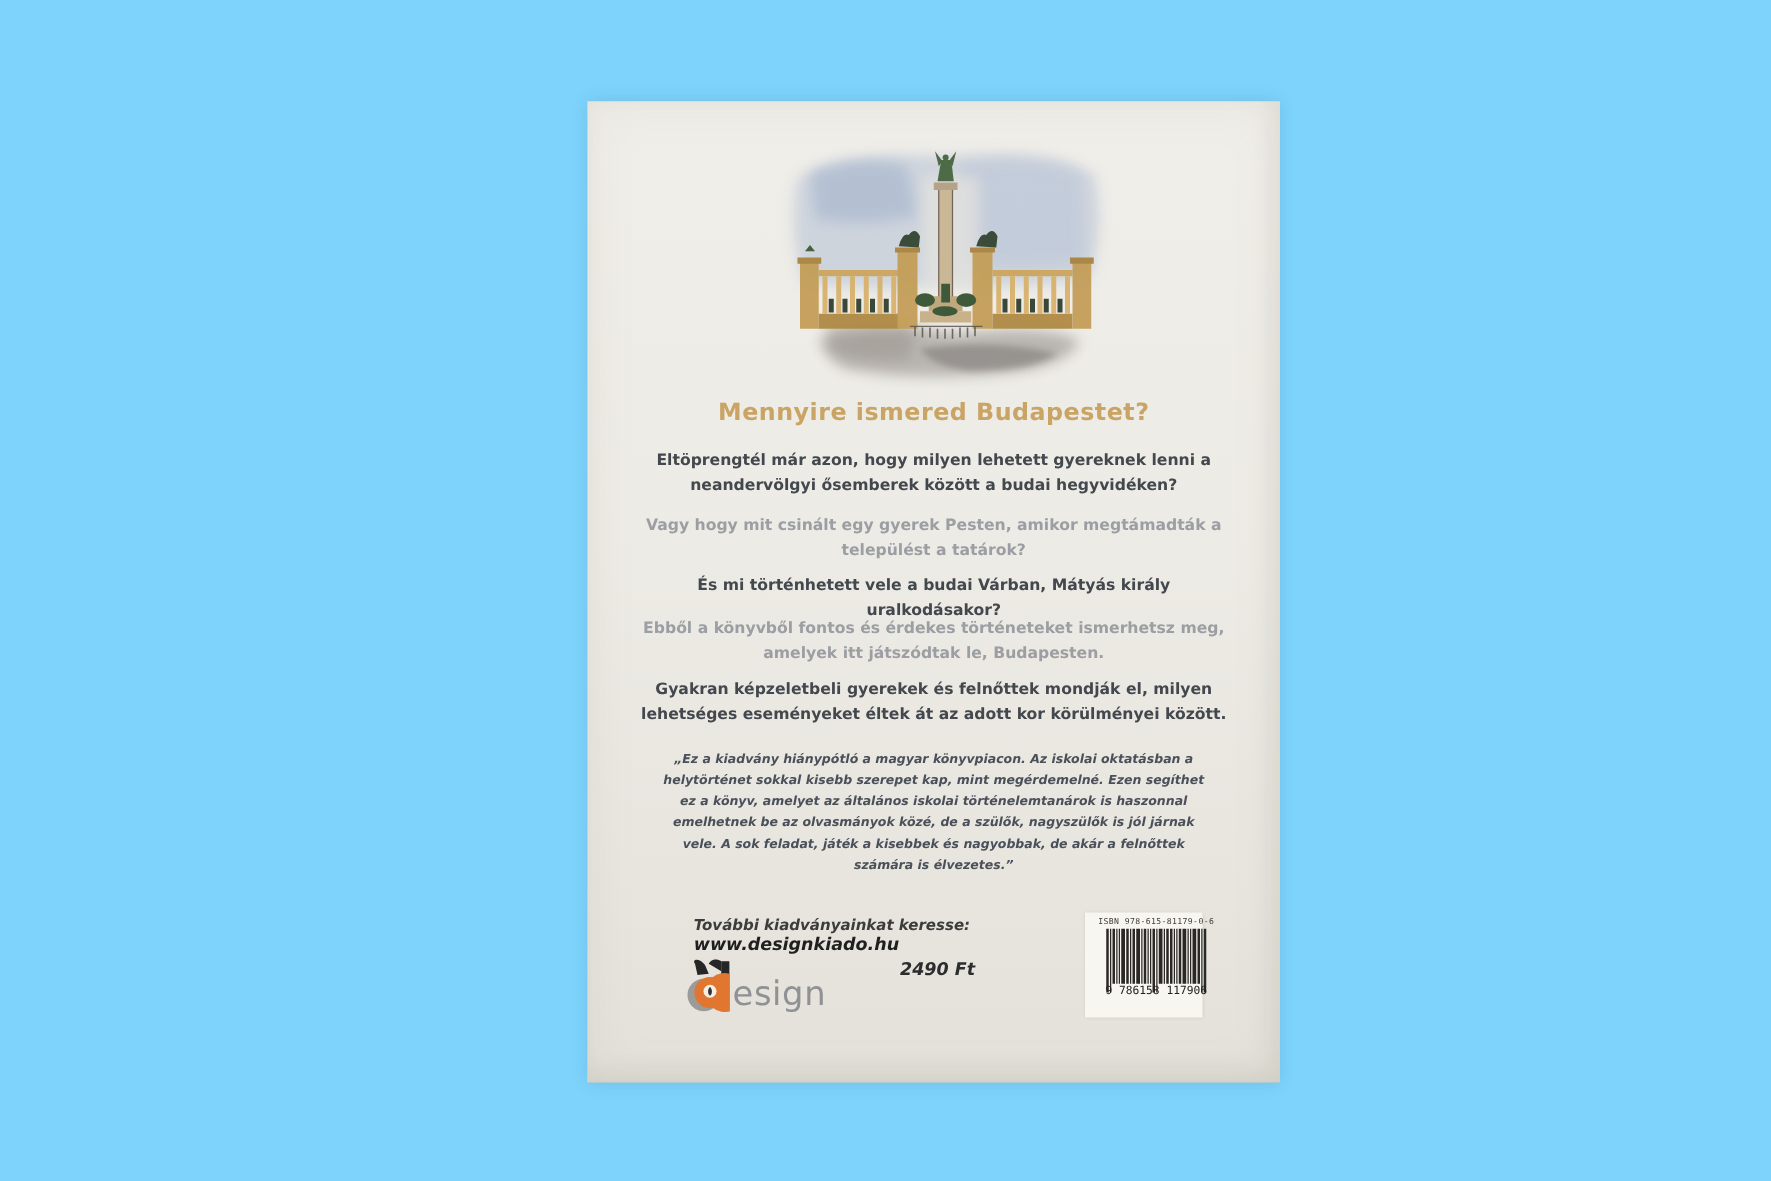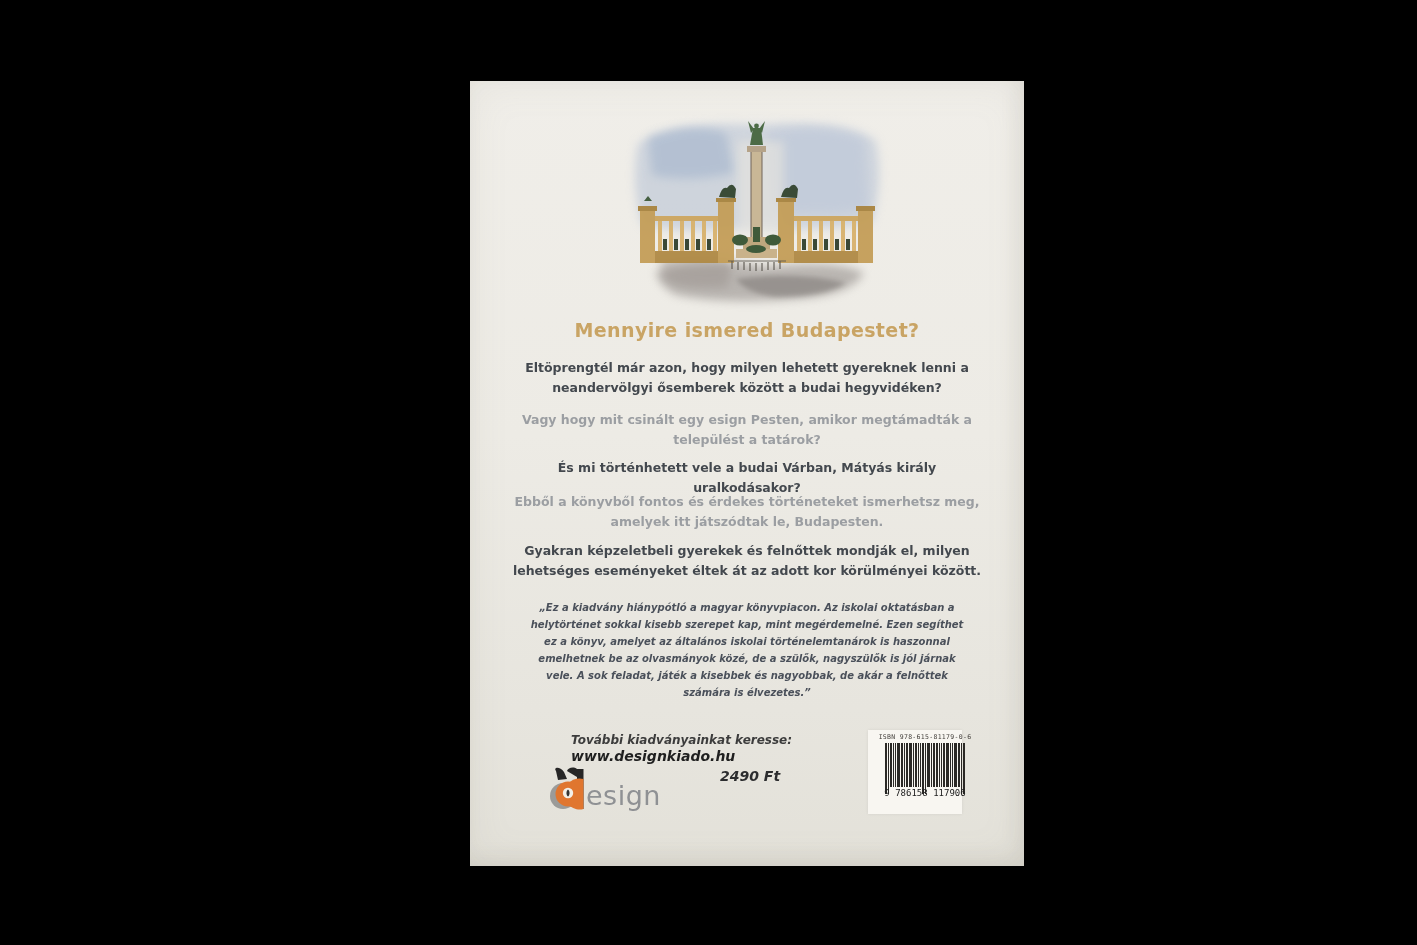--- a/index.html
+++ b/index.html
@@ -1,18 +1,18 @@
 <!DOCTYPE html>
 <html><head>
 <meta charset="utf-8">
 <style>
   * { margin: 0; padding: 0; box-sizing: border-box; }
   html, body { width: 1417px; height: 945px; background: #ffffff; overflow: hidden;
     font-family: "DejaVu Sans", "Liberation Sans", sans-serif; }
-  .stage { position: relative; width: 1417px; height: 945px; background: #000000; }
+  .stage { position: relative; width: 1417px; height: 945px; background: #7dd3fc; }
 
   .book {
     position: absolute; left: 470px; top: 81px; width: 554px; height: 785px;
     background: linear-gradient(180deg, #f0eee9 0%, #edebe5 45%, #e7e5de 80%, #e3e1d9 100%);
     box-shadow: 0 0 14px rgba(0,0,0,0.10), inset 0 0 40px rgba(150,145,130,0.10),
                 inset -6px -8px 18px rgba(130,125,112,0.12);
   }
 
   .illustration { position: absolute; left: 150px; top: 30px; width: 272px; height: 202px; }
   .illustration svg { width: 100%; height: 100%; }
@@ -33,21 +33,21 @@
   .quote {
     position: absolute; top: 518px; left: 50%; transform: translateX(-50%);
     width: 436px; text-align: center; font-style: italic; font-weight: 600;
     color: #4a505a; font-size: 10px; line-height: 17px;
   }
   .attribution {
     position: absolute; top: 620px; right: 66px; text-align: right;
     font-style: italic; font-weight: 600; color: #4a505a; font-size: 12.5px; line-height: 17px;
   }
 
-  .publisher-note { position: absolute; left: 85px; top: 652px; font-style: italic; margin-left: 16px; }
+  .publisher-note { position: absolute; left: 85px; top: 652px; font-style: italic; }
   .find-more { font-size: 12px;   font-weight: 600; color: #3c3c3c; line-height: 15px; }
   .website   { font-size: 14px; font-weight: 800; color: #1f1f1f; line-height: 16px; }
 
   .logo { position: absolute; left: 78px; top: 684px; display: flex; align-items: flex-end; height: 48px; }
   .logo svg { width: 42px; height: 48px; display: block; }
   .logo-text { font-size: 27px; color: #8f9194; letter-spacing: 0.5px; line-height: 1;
     margin-left: -4px; margin-bottom: 4px; font-weight: 500; }
 
   .price { position: absolute; left: 250px; top: 687px; font-size: 14px;
     font-weight: 700; font-style: italic; color: #2c2d2f; }
@@ -164,21 +164,21 @@
             <line x1="154" y1="151" x2="154" y2="159"></line>
           <line x1="160" y1="150" x2="160" y2="158"></line>
           <line x1="108" y1="150" x2="166" y2="150" stroke-width="1"></line>
         </g>
       </svg>
     </div>
 
     <h1 class="title">Mennyire ismered Budapestet?</h1>
 
     <p class="para dark p0">Eltöprengtél már azon, hogy milyen lehetett gyereknek lenni a neandervölgyi ősemberek között a budai hegyvidéken?</p>
-    <p class="para light p1">Vagy hogy mit csinált egy esign Pesten, amikor megtámadták a települést a tatárok?</p>
+    <p class="para light p1">Vagy hogy mit csinált egy gyerek Pesten, amikor megtámadták a települést a tatárok?</p>
     <p class="para dark p2">És mi történhetett vele a budai Várban, Mátyás király uralkodásakor?</p>
     <p class="para light p3">Ebből a könyvből fontos és érdekes történeteket ismerhetsz meg, amelyek itt játszódtak le, Budapesten.</p>
     <p class="para dark p4">Gyakran képzeletbeli gyerekek és felnőttek mondják el, milyen lehetséges eseményeket éltek át az adott kor körülményei között.</p>
 
     <div class="quote">„Ez a kiadvány hiánypótló a magyar könyvpiacon. Az iskolai oktatásban a helytörténet sokkal kisebb szerepet kap, mint megérdemelné. Ezen segíthet ez a könyv, amelyet az általános iskolai történelemtanárok is haszonnal emelhetnek be az olvasmányok közé, de a szülők, nagyszülők is jól járnak vele. A sok feladat, játék a kisebbek és nagyobbak, de akár a felnőttek számára is élvezetes.”</div>
 
 
     <div class="publisher-note">
       <div class="find-more">További kiadványainkat keresse:</div>
       <div class="website">www.designkiado.hu</div>

